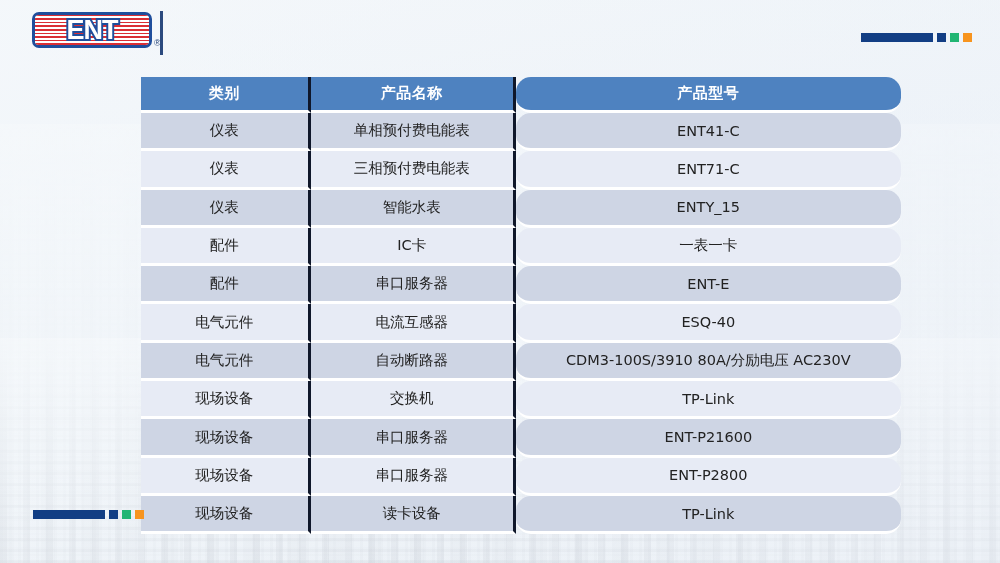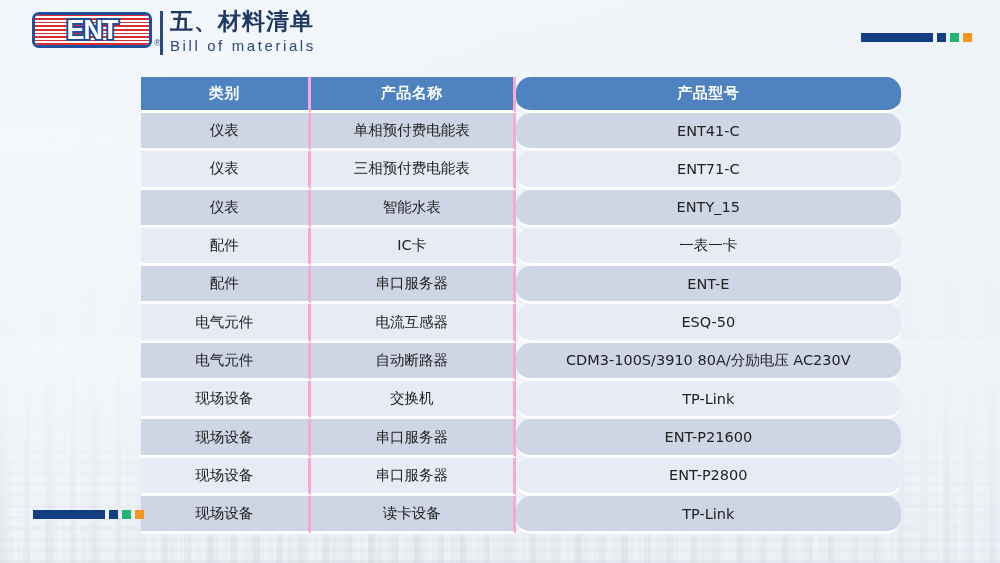--- a/index.html
+++ b/index.html
@@ -106,21 +106,21 @@
   .deco-tr { right:28px; top:33px; }
   .deco-bl { left:33px;  bottom:44px; }
 
   
   .table-wrap {
     position:absolute; left:141px; top:77px; width:760px; z-index:5;
   }
   table { border-collapse:separate; border-spacing:0 0; width:100%; }
   th, td {
     text-align:center; vertical-align:middle;
-    border-right:3px solid #f9a8d4;
+    border-right:3px solid #0f172a;
     border-bottom:3px solid #ffffff;
     font-family:"DejaVu Sans","Liberation Sans",sans-serif;
   }
   th:last-child, td:last-child { border-right:none;border-radius:15px; }
 
   thead th {
     height:36px;
     background:#4e82c0;
     color:#ffffff;
     font-size:15px; font-weight:bold;
@@ -153,24 +153,20 @@
     <div class="ent-logo">
       <div class="stripes"></div>
       <div class="letters">ENT</div>
       <div class="letters-fill">ENT</div>
     </div>
     <span class="reg-mark">®</span>
   </div>
 
   <div class="title-divider"></div>
 
-  <div class="title-block">
-    <div class="title-cn">五、材料清单</div>
-    <div class="title-en">Bill of materials</div>
-  </div>
 </div>
 
 <div class="deco deco-tr">
   <span class="bar"></span>
   <span class="sq navy"></span>
   <span class="sq green"></span>
   <span class="sq orange"></span>
 </div>
 
 <div class="deco deco-bl">
@@ -211,21 +207,21 @@
           <td class="col-model">一表一卡</td>
         </tr>
         <tr class="odd">
           <td class="col-cat">配件</td>
           <td class="col-name">串口服务器</td>
           <td class="col-model">ENT-E</td>
         </tr>
         <tr class="even">
           <td class="col-cat">电气元件</td>
           <td class="col-name">电流互感器</td>
-          <td class="col-model">ESQ-50</td>
+          <td class="col-model">ESQ-40</td>
         </tr>
         <tr class="odd">
           <td class="col-cat">电气元件</td>
           <td class="col-name">自动断路器</td>
           <td class="col-model">CDM3-100S/3910 80A/分励电压 AC230V</td>
         </tr>
         <tr class="even">
           <td class="col-cat">现场设备</td>
           <td class="col-name">交换机</td>
           <td class="col-model">TP-Link</td>

